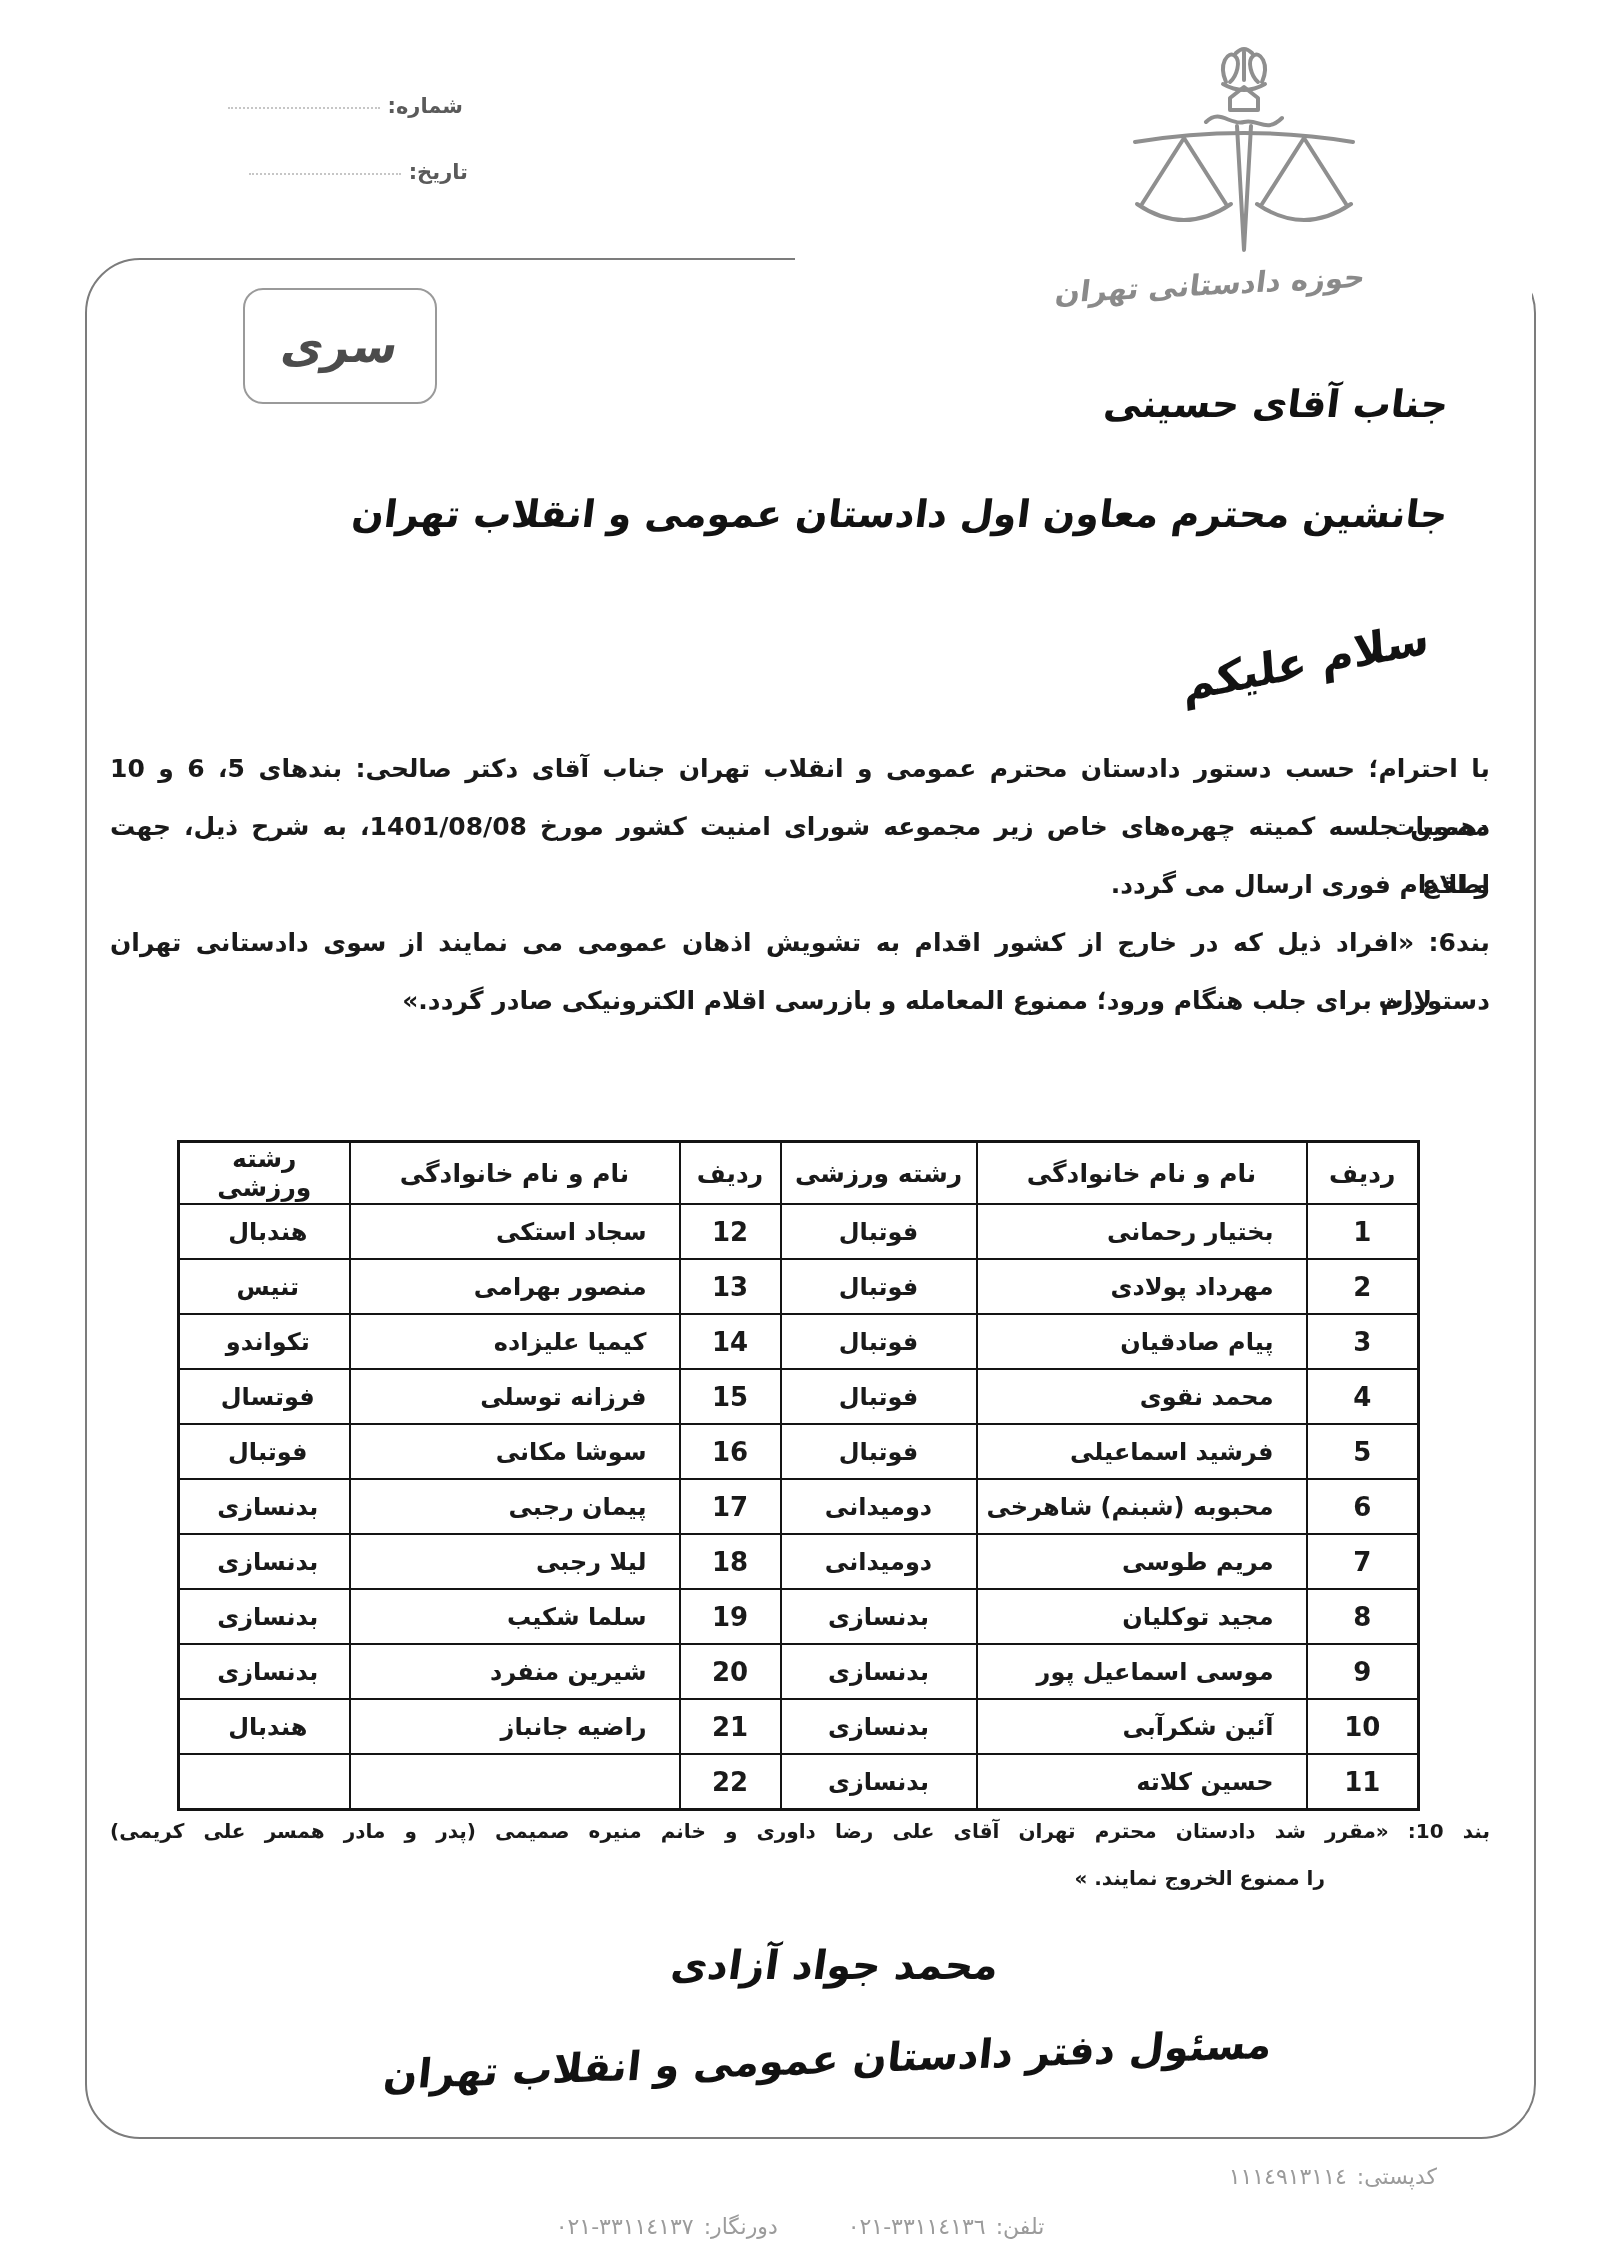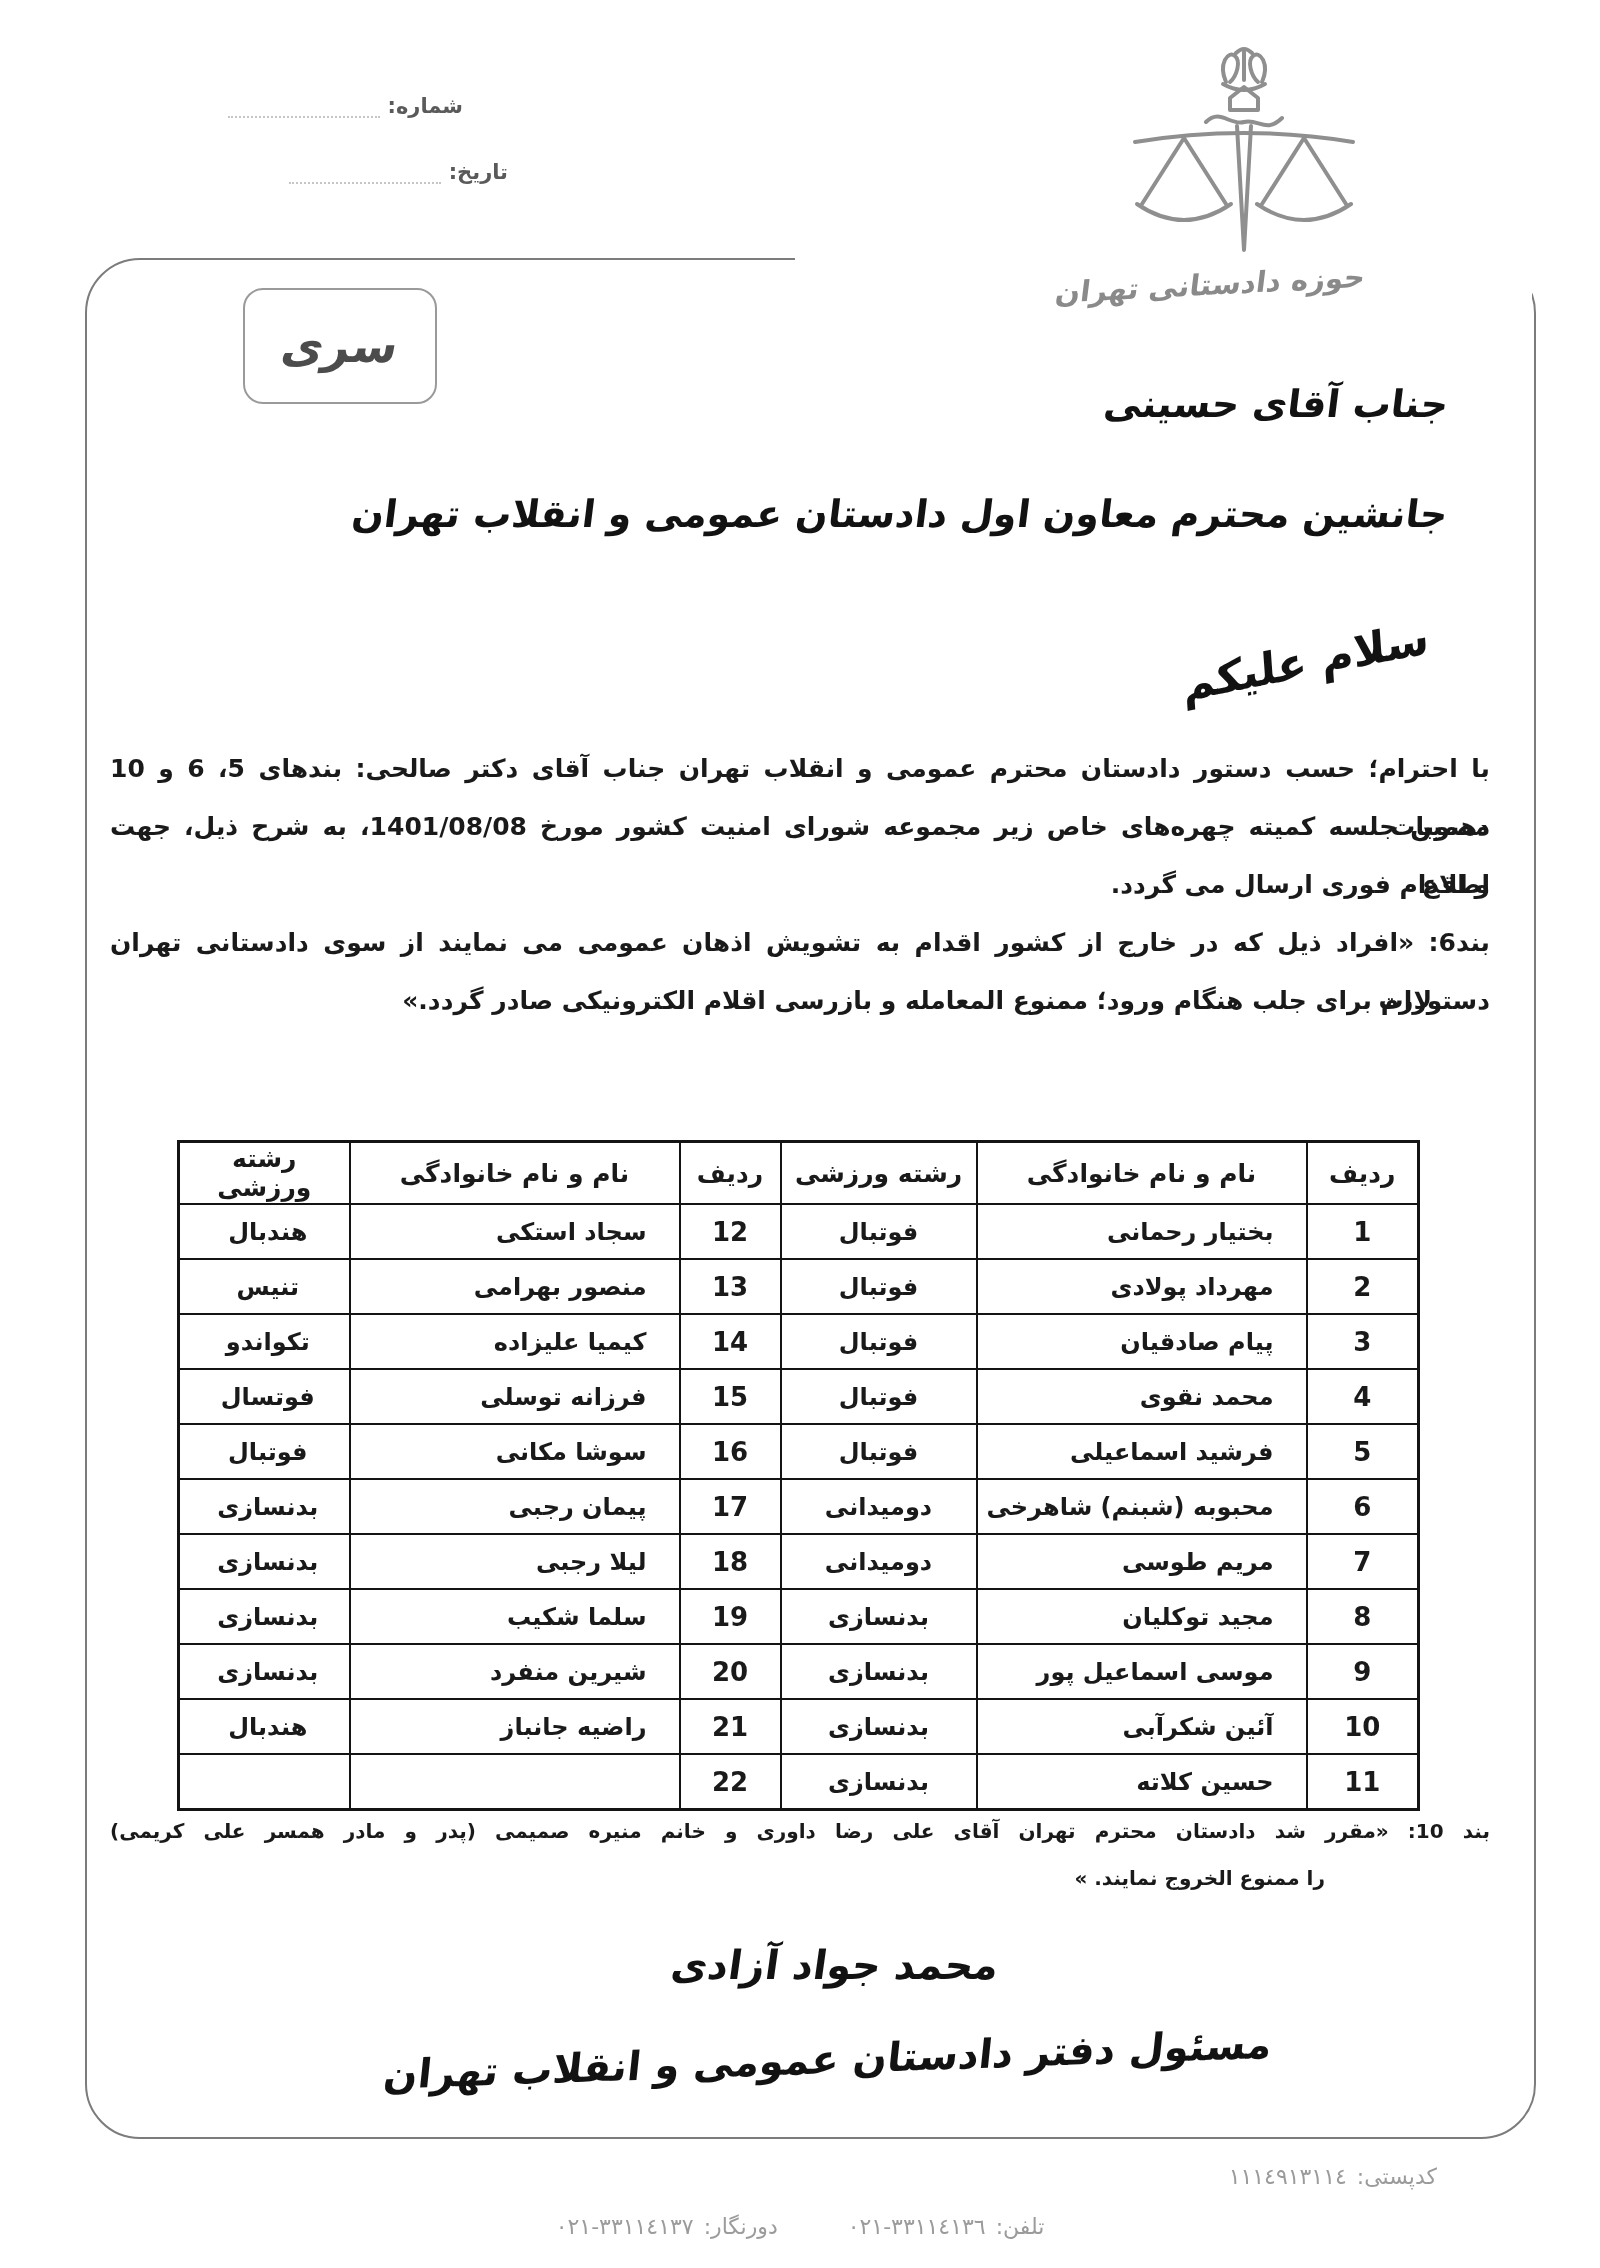--- a/index.html
+++ b/index.html
@@ -3,21 +3,21 @@
 <meta charset="utf-8">
 <style>
   html,body{margin:0;padding:0;}
   body{
     width:1600px;height:2268px;position:relative;background:#ffffff;
     font-family:"DejaVu Sans",sans-serif;color:#1a1a1a;overflow:hidden;
   }
   .abs{position:absolute;}
 
   
-  .meta-row{display:flex;direction:rtl;align-items:flex-end;gap:8px;
+  .meta-row{display:flex;direction:rtl;align-items:center;gap:8px;
     font-size:21px;font-weight:bold;color:#5a5a5a;}
   .meta-line{display:inline-block;width:152px;height:4px;
     border-bottom:2px dotted #c6c6c6;}
 
   
   .logo-wrap{left:795px;top:18px;width:737px;height:346px;background:#ffffff;z-index:2;}
   .logo-inner{position:absolute;right:168px;top:28px;width:240px;text-align:center;}
   .logo-org{margin-top:4px;font-size:29px;font-weight:bold;color:#8a8a8a;
     transform:skewX(-10deg) rotate(-3deg);white-space:nowrap;}
 
@@ -76,21 +76,21 @@
     justify-content:center;gap:70px;font-size:22px;color:#9b9b9b;z-index:3;}
   .fgroup{display:inline-flex;direction:rtl;gap:10px;white-space:nowrap;}
 </style>
 </head>
 <body>
 
 <div class="abs meta-row" style="right:1137px;top:94px;">
   <span>شماره:</span>
   <span class="meta-line"></span>
 </div>
-<div class="abs meta-row" style="right:1092px;top:160px;">
+<div class="abs meta-row" style="right:1132px;top:160px;">
   <span>تاریخ:</span>
   <span class="meta-line"></span>
 </div>
 
 <div class="abs frame"></div>
 
 <div class="abs logo-wrap">
   <div class="logo-inner">
     <svg width="230" height="212" viewBox="0 0 230 212">
       <g stroke="#8f8f8f" stroke-width="4" fill="none" stroke-linecap="round" stroke-linejoin="round">

